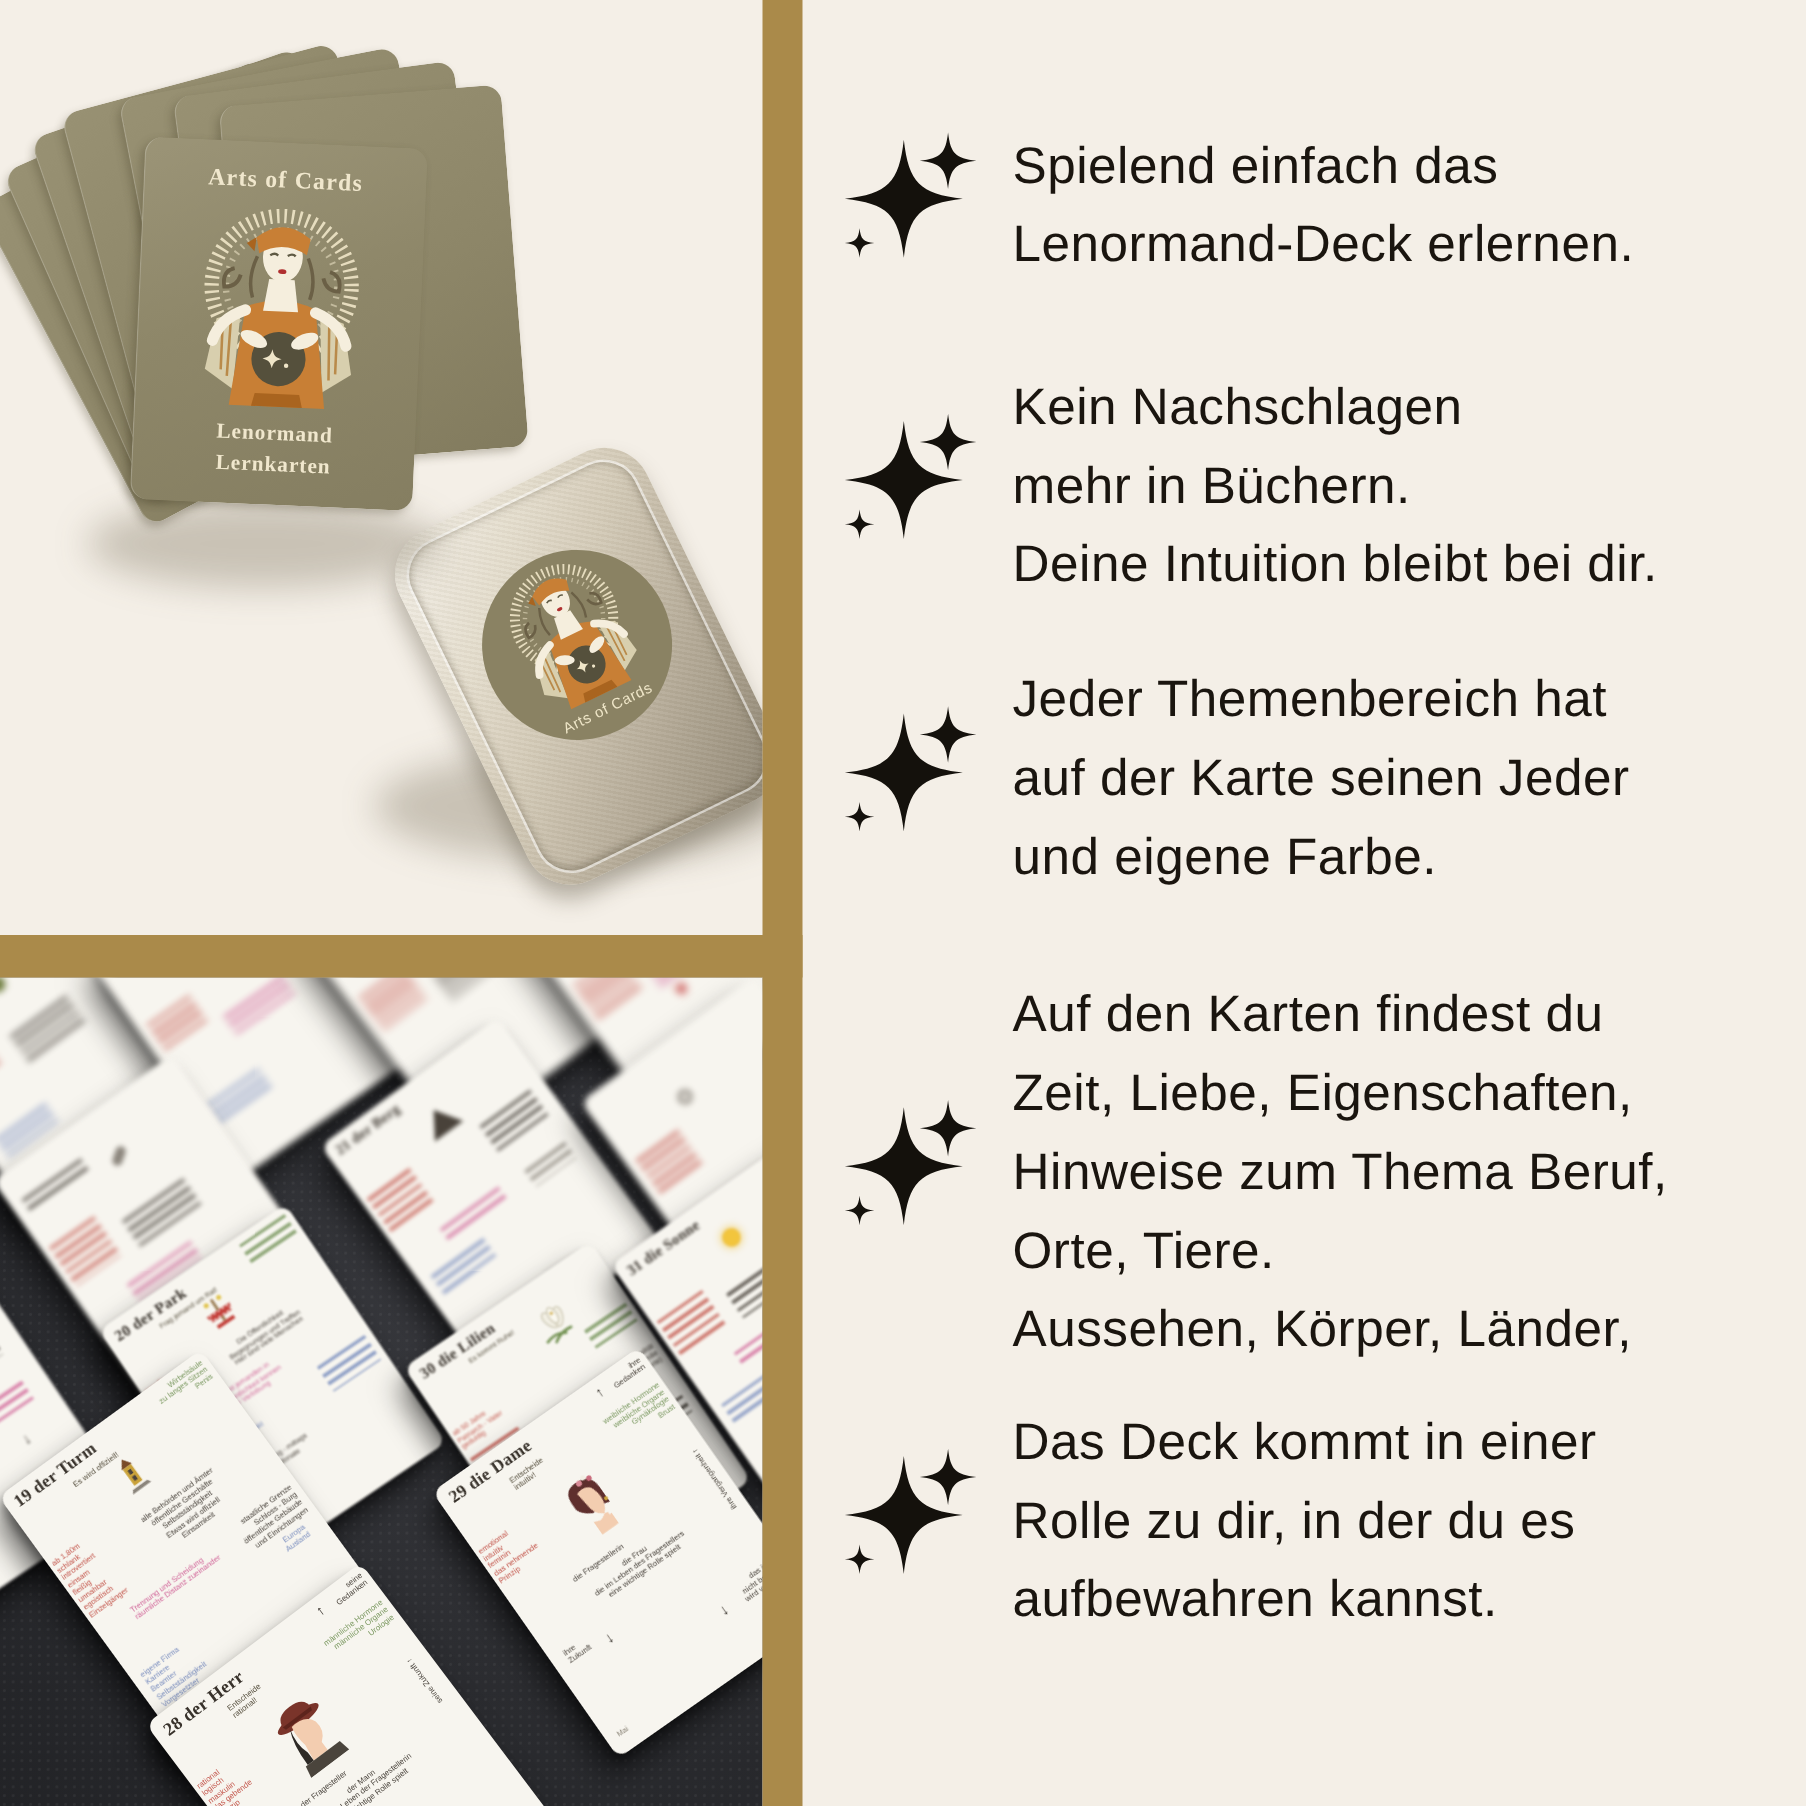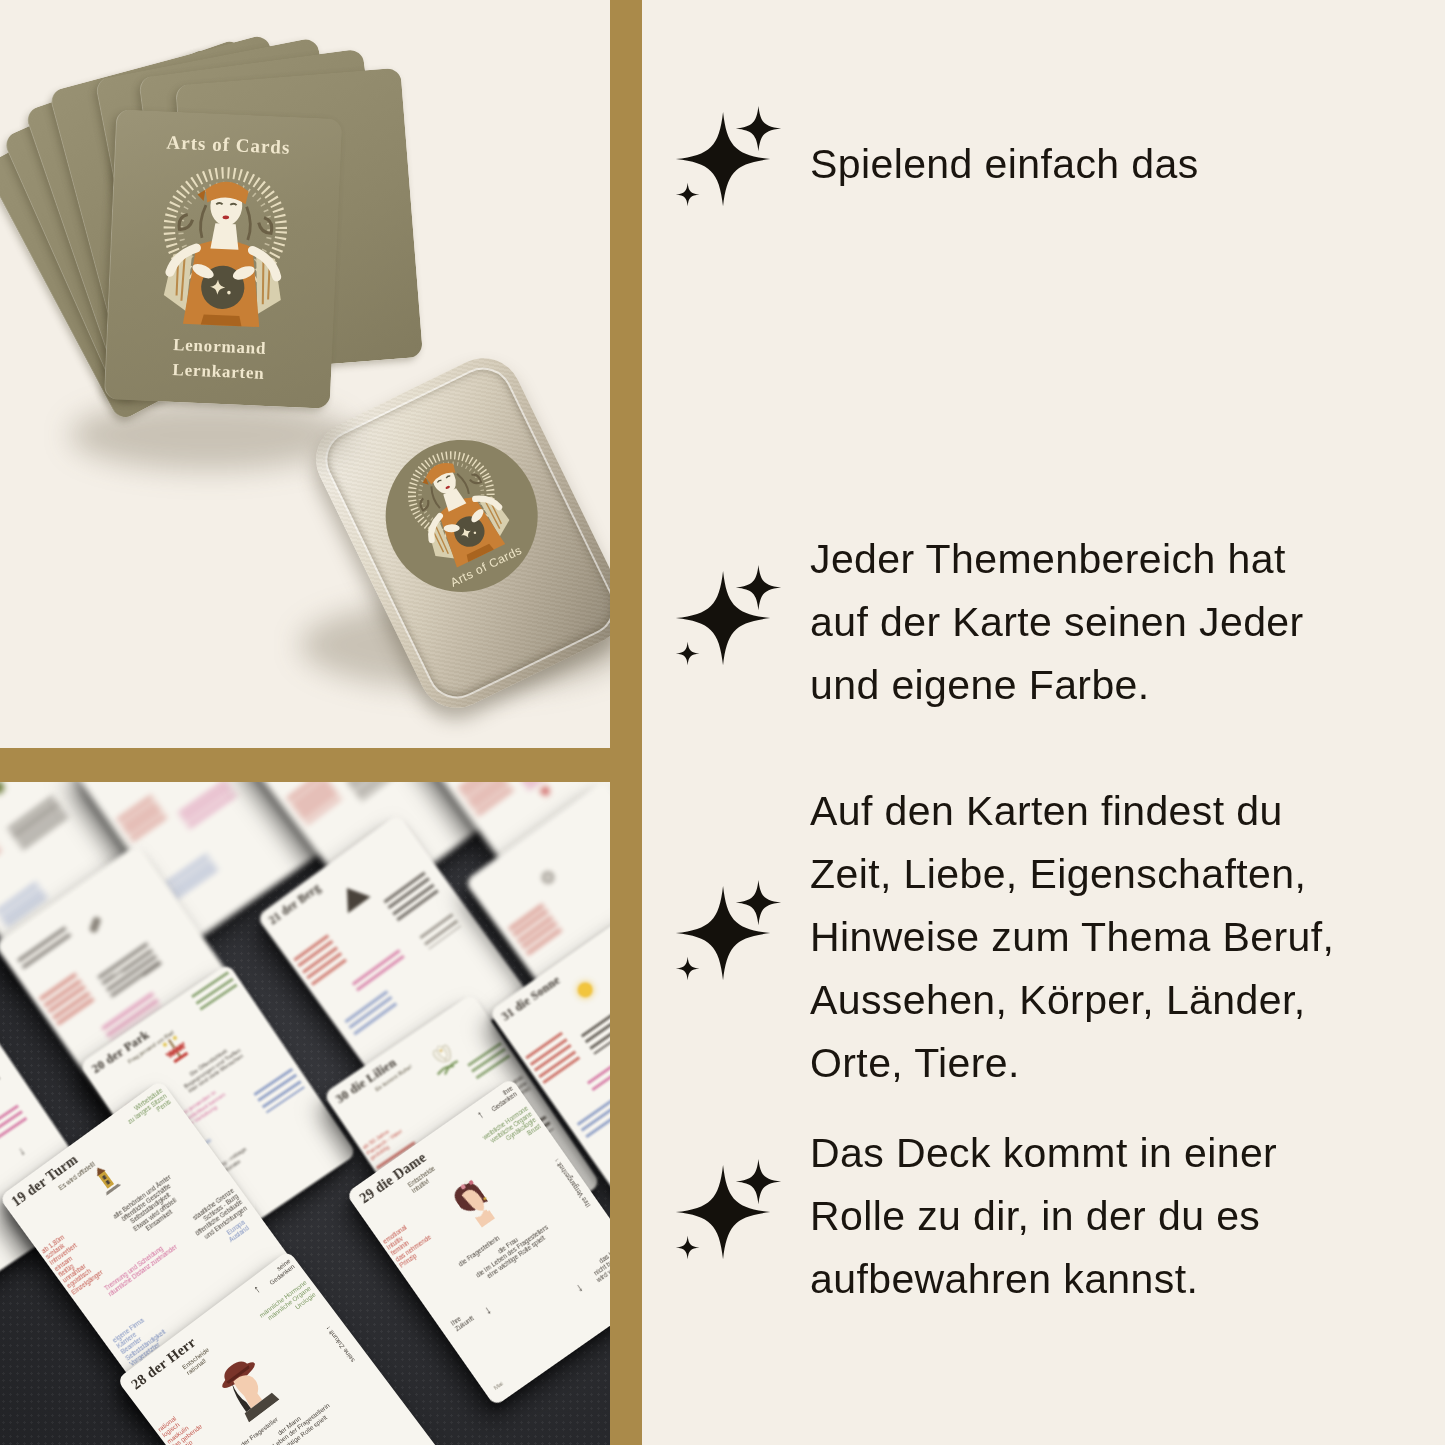--- a/index.html
+++ b/index.html
@@ -386,23 +386,36 @@
   <section class="right">
 
     <div class="feature f1">
       <div class="spark">
         <svg viewBox="0 0 120 130">
             <use href="#sparkle"></use>
           </svg>
       </div>
       <div class="ftxt">
         <span>Spielend einfach das</span>
-      </div>
-    </div>
-
+        <span>Lenormand-Deck erlernen.</span>
+      </div>
+    </div>
+
+    <div class="feature f2">
+      <div class="spark">
+        <svg viewBox="0 0 120 130">
+            <use href="#sparkle"></use>
+          </svg>
+      </div>
+      <div class="ftxt">
+        <span>Kein Nachschlagen</span>
+        <span>mehr in Büchern.</span>
+        <span>Deine Intuition bleibt bei dir.</span>
+      </div>
+    </div>
 
     <div class="feature f3">
       <div class="spark">
         <svg viewBox="0 0 120 130">
             <use href="#sparkle"></use>
           </svg>
       </div>
       <div class="ftxt">
         <span>Jeder Themenbereich hat</span>
         <span>auf der Karte seinen Jeder</span>
@@ -413,22 +426,22 @@
     <div class="feature f4">
       <div class="spark">
         <svg viewBox="0 0 120 130">
             <use href="#sparkle"></use>
           </svg>
       </div>
       <div class="ftxt">
         <span>Auf den Karten findest du</span>
         <span>Zeit, Liebe, Eigenschaften,</span>
         <span>Hinweise zum Thema Beruf,</span>
+        <span>Orte, Tiere.</span>
         <span>Aussehen, Körper, Länder,</span>
-        <span>Orte, Tiere.</span>
       </div>
     </div>
 
     <div class="feature f5">
       <div class="spark">
         <svg viewBox="0 0 120 130">
             <use href="#sparkle"></use>
           </svg>
       </div>
       <div class="ftxt">

